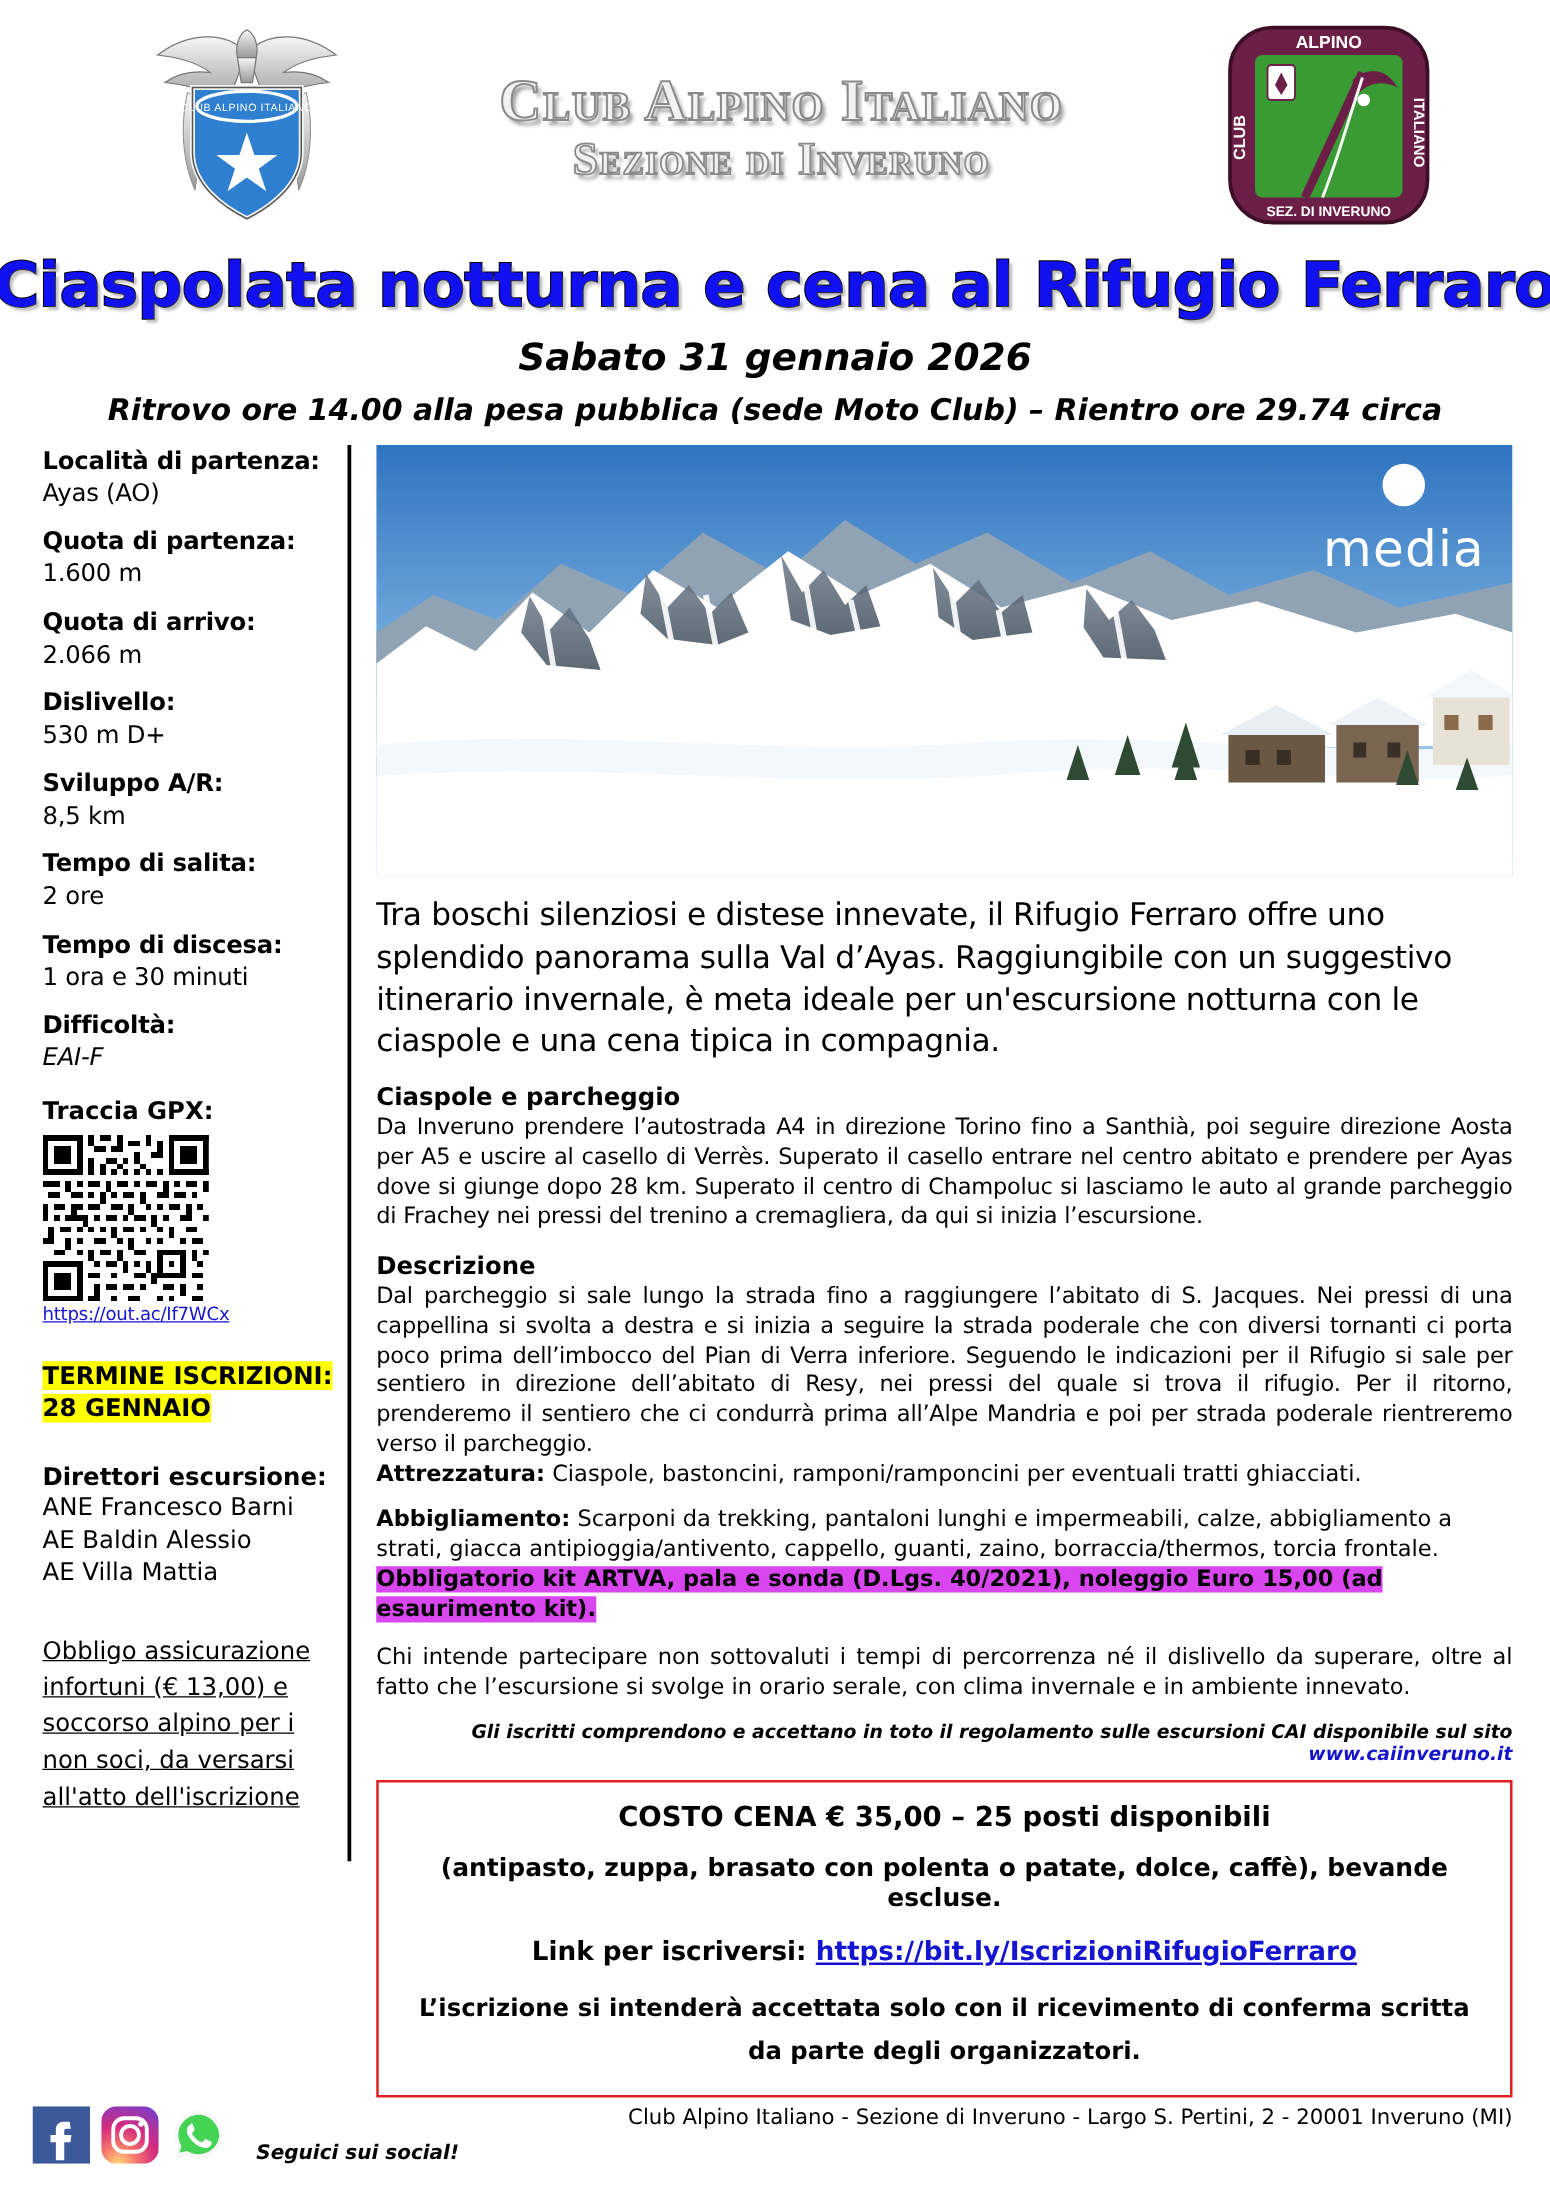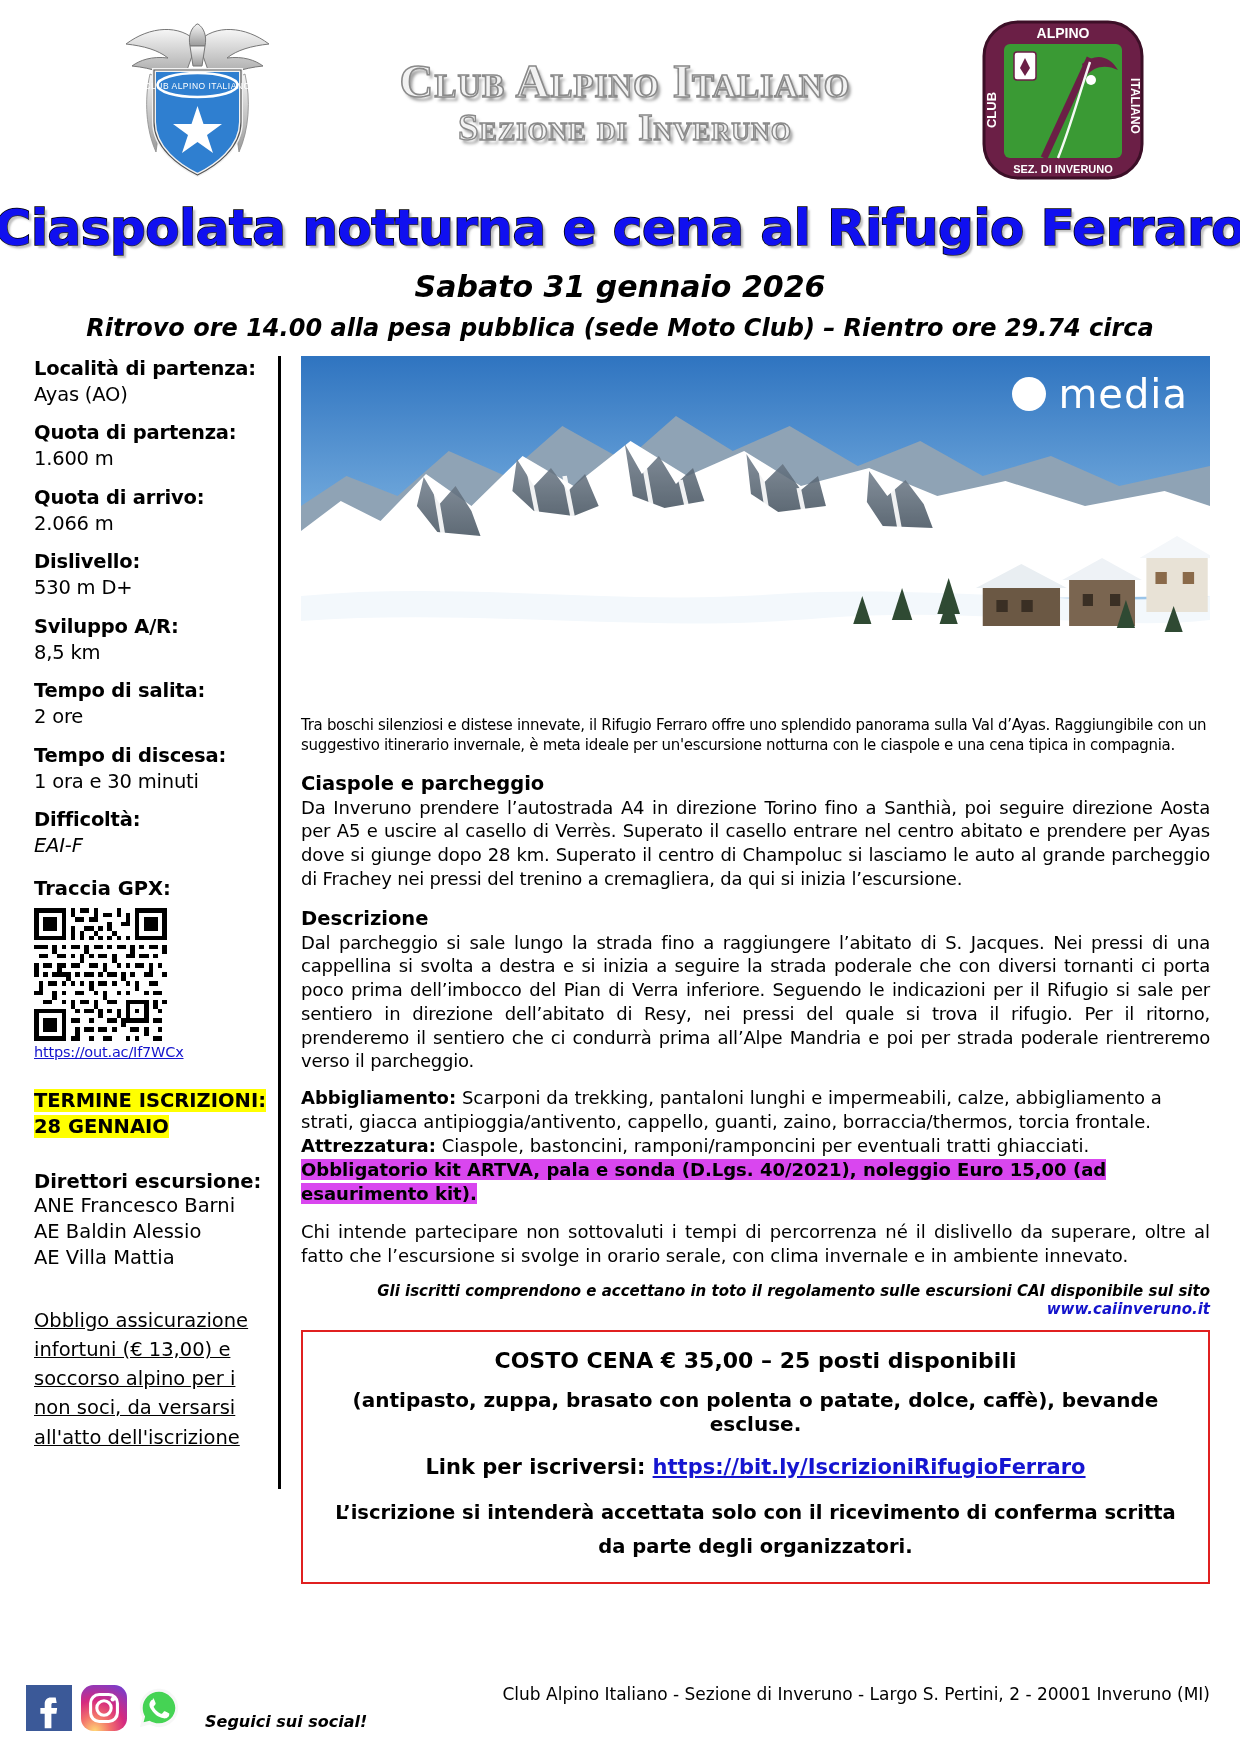--- a/index.html
+++ b/index.html
@@ -175,35 +175,36 @@
     height:345px;
     position:relative;
     overflow:hidden;
     background:#bcd7ee;
   }
   .photo-badge {
     position:absolute;
     right:22px; top:15px;
     display:flex; align-items:center; gap:12px;
     z-index:5;
+    flex-direction:column;
   }
   .photo-badge .dot {
     width:34px; height:34px; border-radius:50%;
     background:#fff;
   }
   .photo-badge .word {
     font-family:"DejaVu Sans", sans-serif;
     font-size:40px;
     color:#fff;
     letter-spacing:1px;
   }
 
   .intro {
     font-family:"DejaVu Sans", sans-serif;
-    font-size:15px;
+    font-size:25px;
     line-height:1.35;
     margin-top:14px;
     letter-spacing:-0.3px;
   }
   .sec-head {
     font-family:"DejaVu Sans", sans-serif;
     font-size:19.5px;
     font-weight:bold;
     margin-top:16px;
     margin-bottom:1px;
@@ -636,27 +637,27 @@
     </div>
 
     <div class="intro">Tra boschi silenziosi e distese innevate, il Rifugio Ferraro offre uno splendido panorama sulla Val d’Ayas. Raggiungibile con un suggestivo itinerario invernale, è meta ideale per un'escursione notturna con le ciaspole e una cena tipica in compagnia.</div>
 
     <div class="sec-head">Ciaspole e parcheggio</div>
     <div class="sec-body">Da Inveruno prendere l’autostrada A4 in direzione Torino fino a Santhià, poi seguire direzione Aosta per A5 e uscire al casello di Verrès. Superato il casello entrare nel centro abitato e prendere per Ayas dove si giunge dopo 28 km. Superato il centro di Champoluc si lasciamo le auto al grande parcheggio di Frachey nei pressi del trenino a cremagliera, da qui si inizia l’escursione.</div>
 
     <div class="sec-head">Descrizione</div>
     <div class="sec-body">Dal parcheggio si sale lungo la strada fino a raggiungere l’abitato di S. Jacques. Nei pressi di una cappellina si svolta a destra e si inizia a seguire la strada poderale che con diversi tornanti ci porta poco prima dell’imbocco del Pian di Verra inferiore. Seguendo le indicazioni per il Rifugio si sale per sentiero in direzione dell’abitato di Resy, nei pressi del quale si trova il rifugio. Per il ritorno, prenderemo il sentiero che ci condurrà prima all’Alpe Mandria e poi per strada poderale rientreremo verso il parcheggio.</div>
 
+    <div class="kit-line" style="margin-top:0">
+      <b>Attrezzatura:</b>
+      <span>Ciaspole, bastoncini, ramponi/ramponcini per eventuali tratti ghiacciati.</span>
+    </div>
     <div class="kit-line">
       <b>Abbigliamento:</b>
       <span>Scarponi da trekking, pantaloni lunghi e impermeabili, calze, abbigliamento a strati, giacca antipioggia/antivento, cappello, guanti, zaino, borraccia/thermos, torcia frontale.</span>
-    </div>
-    <div class="kit-line" style="margin-top:0">
-      <b>Attrezzatura:</b>
-      <span>Ciaspole, bastoncini, ramponi/ramponcini per eventuali tratti ghiacciati.</span>
     </div>
     <div class="kit-line" style="margin-top:0">
       <span class="hl">Obbligatorio kit ARTVA, pala e sonda (D.Lgs. 40/2021), noleggio Euro 15,00 (ad esaurimento kit).</span>
     </div>
 
     <div class="warn">Chi intende partecipare non sottovaluti i tempi di percorrenza né il dislivello da superare, oltre al fatto che l’escursione si svolge in orario serale, con clima invernale e in ambiente innevato.</div>
 
     <div class="regolamento">
       <span>Gli iscritti comprendono e accettano in toto il regolamento sulle escursioni CAI disponibile sul sito </span><a href="#">www.caiinveruno.it</a>
     </div>

